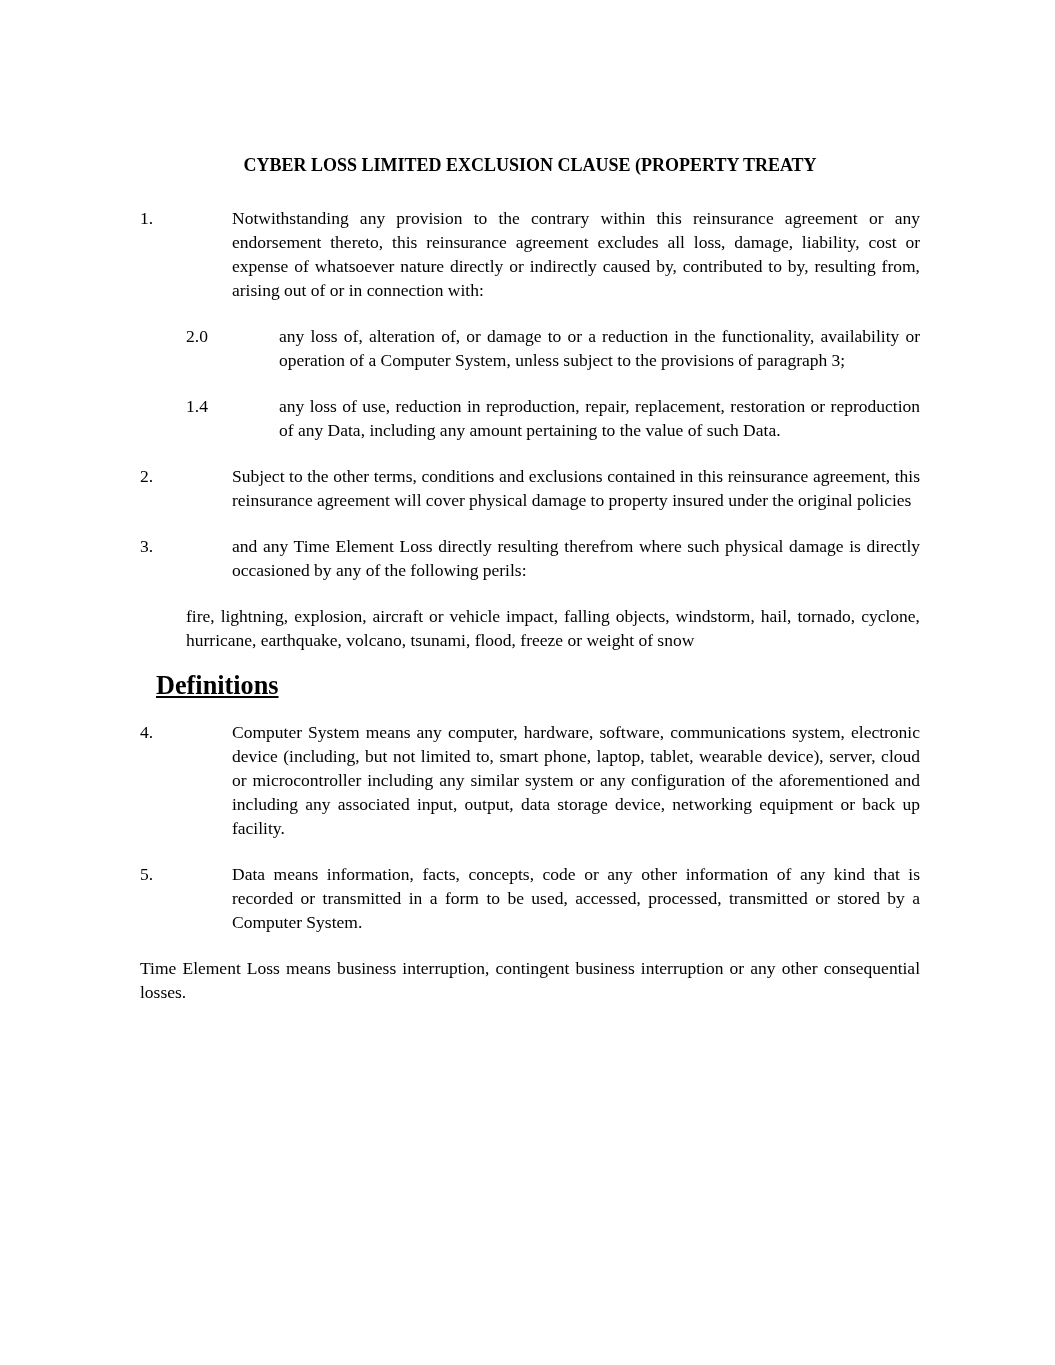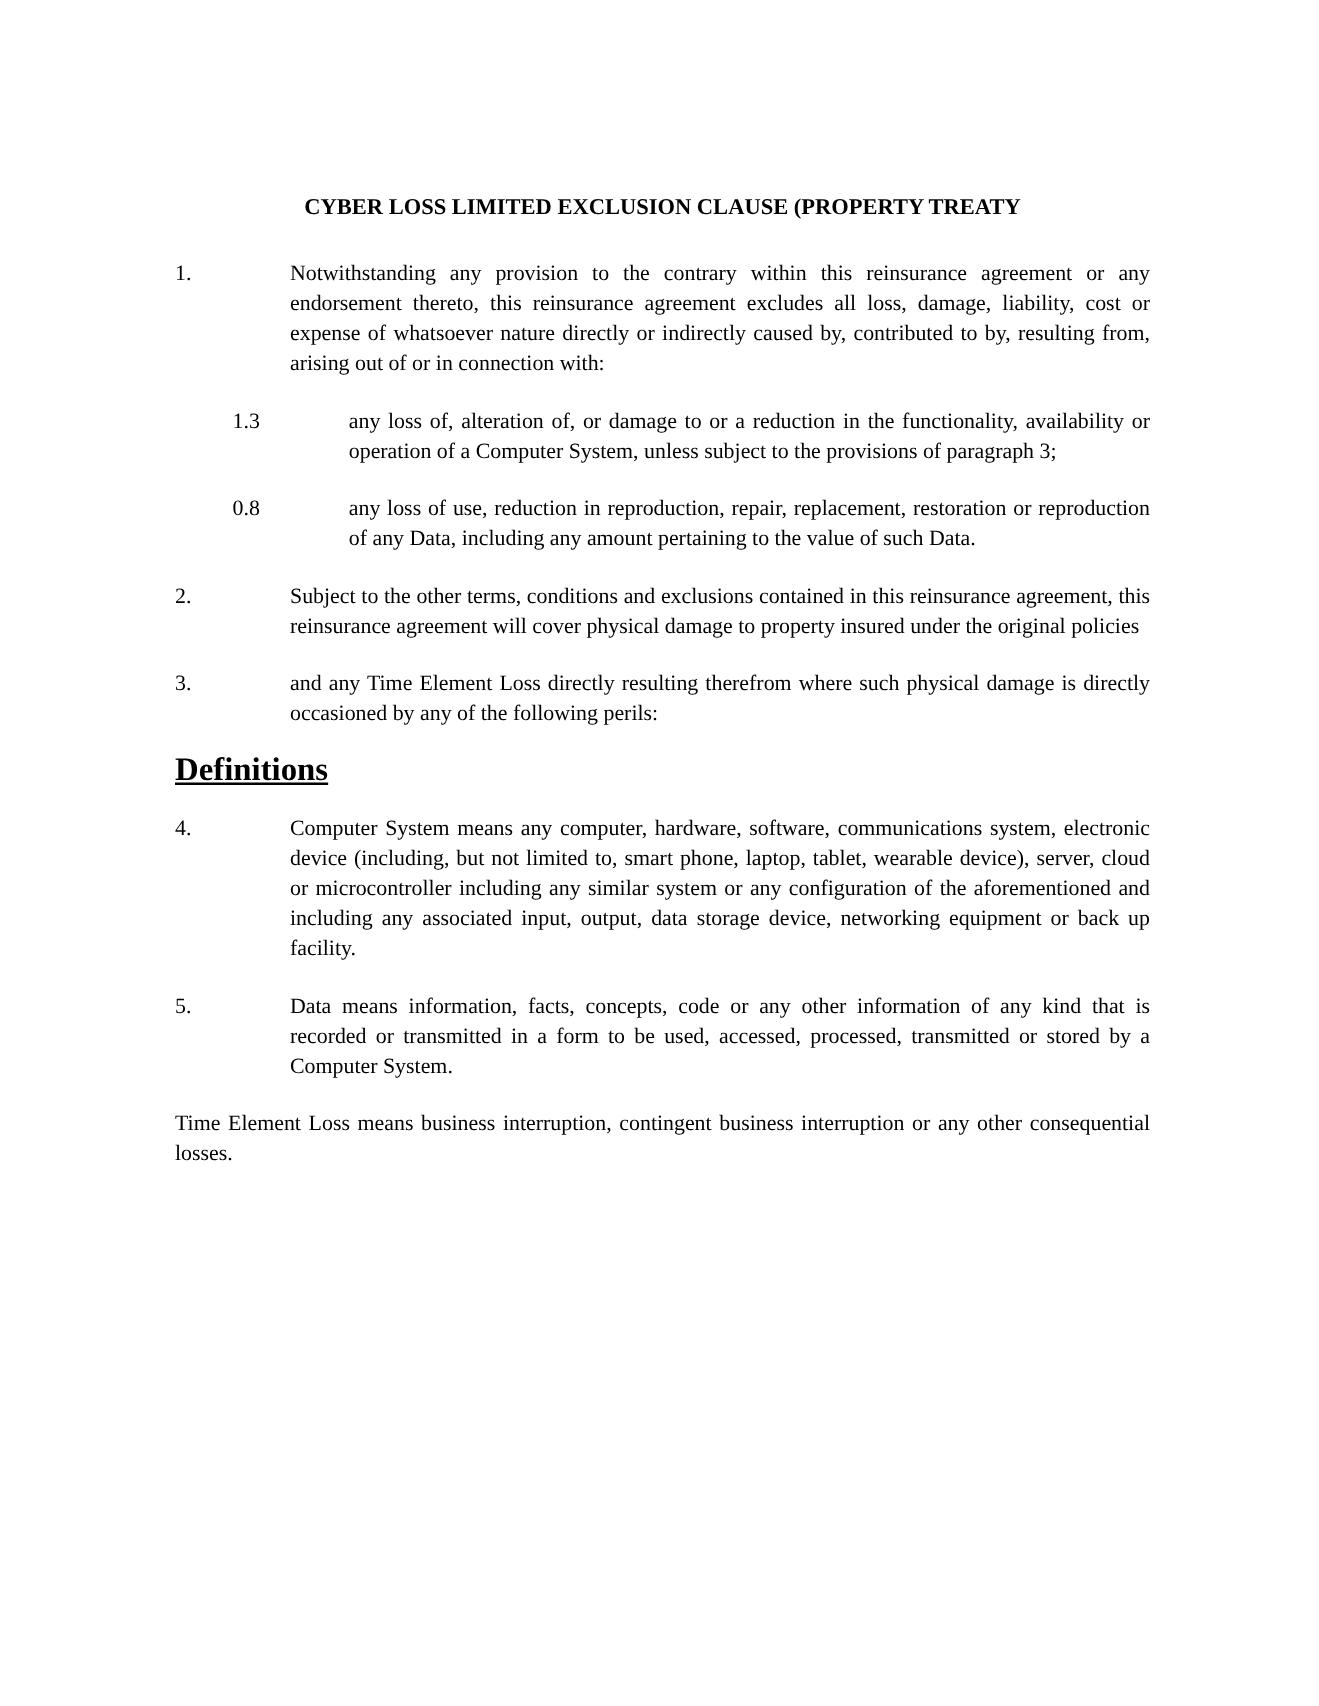--- a/index.html
+++ b/index.html
@@ -43,21 +43,21 @@
     margin-left: 46px;
   }
   .clause.level2 { margin-left: 46px; }
   .clause.level2 .num { flex: 0 0 47px; }
 
   .perils {
     margin: 0 0 22px 46px;
     text-align: justify;
   }
   .defs-heading {
-    margin: 0 0 22px 0;
+    margin: 0 0 22px 16px;
     font-weight: bold;
     text-decoration: underline;
   }
   .closing {
     margin: 0;
     text-align: justify;
   }
 </style>
 </head>
 <body>
@@ -67,39 +67,40 @@
   <h1 class="title">
     <span class="title-line">CYBER LOSS LIMITED EXCLUSION CLAUSE (PROPERTY TREATY</span>
   </h1>
 
   <div class="clause level1">
     <span class="num">1.</span>
     <div class="text">Notwithstanding any provision to the contrary within this reinsurance agreement or any endorsement thereto, this reinsurance agreement excludes all loss, damage, liability, cost or expense of whatsoever nature directly or indirectly caused by, contributed to by, resulting from, arising out of or in connection with:</div>
   </div>
 
   <div class="clause level2">
-    <span class="num">1.3</span>
+    <span class="num">2.0</span>
     <div class="text">any loss of, alteration of, or damage to or a reduction in the functionality, availability or operation of a Computer System, unless subject to the provisions of paragraph 3;</div>
   </div>
 
   <div class="clause level2">
-    <span class="num">0.8</span>
+    <span class="num">1.4</span>
     <div class="text">any loss of use, reduction in reproduction, repair, replacement, restoration or reproduction of any Data, including any amount pertaining to the value of such Data.</div>
   </div>
 
   <div class="clause level1">
     <span class="num">2.</span>
     <div class="text">Subject to the other terms, conditions and exclusions contained in this reinsurance agreement, this reinsurance agreement will cover physical damage to property insured under the original policies</div>
   </div>
 
   <div class="clause level1">
     <span class="num">3.</span>
     <div class="text">and any Time Element Loss directly resulting therefrom where such physical damage is directly occasioned by any of the following perils:</div>
   </div>
 
+  <p class="perils">fire, lightning, explosion, aircraft or vehicle impact, falling objects, windstorm, hail, tornado, cyclone, hurricane, earthquake, volcano, tsunami, flood, freeze or weight of snow</p>
 
   <h2 class="defs-heading">Definitions</h2>
 
   <div class="clause level1">
     <span class="num">4.</span>
     <div class="text">Computer System means any computer, hardware, software, communications system, electronic device (including, but not limited to, smart phone, laptop, tablet, wearable device), server, cloud or microcontroller including any similar system or any configuration of the aforementioned and including any associated input, output, data storage device, networking equipment or back up facility.</div>
   </div>
 
   <div class="clause level1">
     <span class="num">5.</span>

